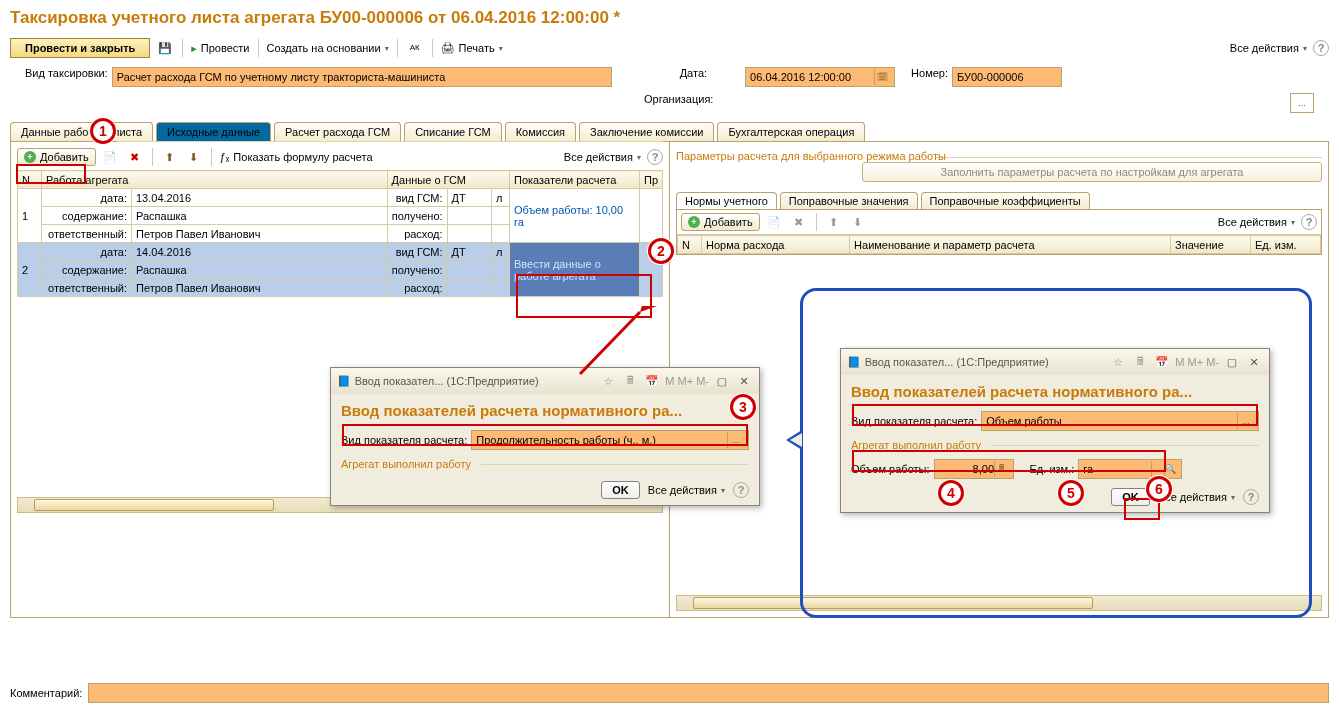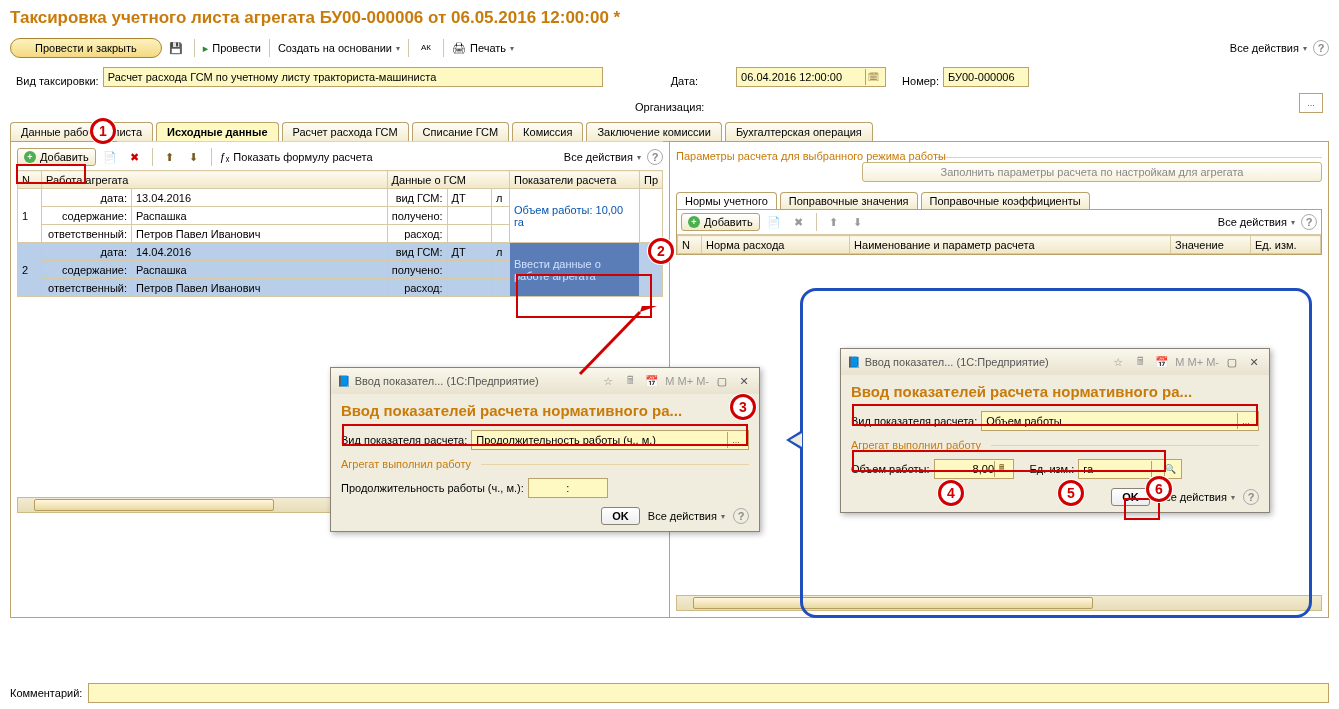--- a/index.html
+++ b/index.html
@@ -1,33 +1,33 @@
 <!DOCTYPE html>
 <html><head>
 <meta charset="utf-8">
 <style>
 *{box-sizing:border-box;margin:0;padding:0;font-family:Arial,sans-serif;font-size:11px}
 body{background:#fff;position:relative;width:1339px;height:709px;overflow:hidden}
 .page-title{color:#c87b0a;font-size:17px;font-weight:bold;padding:8px 10px}
 .cmdbar{display:flex;align-items:center;gap:6px;padding:2px 10px 6px}
-.btn-primary{background:linear-gradient(#fdf2bd,#f3d983);border:1px solid #a8842e;border-radius:10px;padding:3px 24px;font-weight:normal;cursor:pointer}
+.btn-primary{background:linear-gradient(#fdf2bd,#f3d983);border:1px solid #a8842e;border-radius:0;padding:3px 14px;font-weight:bold;cursor:pointer}
 .tbicon{width:18px;height:18px;display:inline-flex;align-items:center;justify-content:center;cursor:pointer;border:1px solid transparent;border-radius:2px}
 .sep{width:1px;height:18px;background:#d0c8a8;margin:0 2px}
 .tblink{color:#000;cursor:pointer;display:inline-flex;align-items:center;gap:4px}
 .caret{font-size:8px;color:#666}
 .spacer{flex:1}
 .link-q{width:16px;height:16px;border:1px solid #aaa;border-radius:8px;display:inline-flex;align-items:center;justify-content:center;color:#888;font-weight:bold;cursor:pointer}
-.formrow{display:flex;align-items:flex-end;gap:4px;padding:3px 16px}
+.formrow{display:flex;align-items:flex-start;gap:4px;padding:3px 25px}
 .lbl{white-space:nowrap}
-.inp{border:1px solid #bba16a;background:#fef9c3;height:20px;padding:0 4px;display:flex;align-items:center;flex:1}
+.inp{border:1px solid #bba16a;background:#fdba74;height:20px;padding:0 4px;display:flex;align-items:center;flex:1}
 .inp input{border:none;outline:none;width:100%;background:transparent}
 .inpbtn{width:18px;height:16px;display:inline-flex;align-items:center;justify-content:center;border-left:1px solid #bba16a;cursor:pointer;font-size:9px;color:#7a5a1a}
 .tabs{display:flex;gap:3px;padding:0 10px;margin-top:6px}
 .tab{border:1px solid #bba16a;border-bottom:none;border-radius:4px 4px 0 0;padding:3px 10px;background:linear-gradient(#fefdf8,#f4ecd0);cursor:pointer}
-.tab.active{background:#fef9c3;font-weight:bold;position:relative;z-index:2}
+.tab.active{background:#0369a1;font-weight:normal;position:relative;z-index:2}
 .tabline{border-top:1px solid #bba16a;margin:0 10px}
 .body-split{display:flex;margin:0 10px}
 .leftpane{width:660px;border:1px solid #bba16a;border-top:none;padding:6px}
 .rightpane{flex:1;border:1px solid #bba16a;border-top:none;border-left:none;padding:6px;position:relative}
 .group-title{color:#c87b0a;padding:2px 0}
 .group-line{border-top:1px solid #e6d3a6;margin-bottom:4px;margin-left:100px;margin-top:-7px}
 .subbar{display:flex;align-items:center;gap:6px;padding:2px 0}
 .add-btn{border:1px solid #bba16a;border-radius:3px;background:linear-gradient(#fff,#f2eacb);padding:2px 6px;display:inline-flex;align-items:center;gap:4px;cursor:pointer}
 .plus-ico{width:12px;height:12px;background:#4caf50;border-radius:6px;color:#fff;font-weight:bold;display:inline-flex;align-items:center;justify-content:center;font-size:9px}
 table.grid{width:100%;border-collapse:collapse;margin-top:2px}
@@ -67,21 +67,21 @@
 
 .arrow{position:absolute;z-index:46;pointer-events:none}
 
 svg{display:block}
 .grey{color:#999}
 .tinyicon{font-size:11px;color:#7a5a1a}
 </style>
 </head>
 <body>
 
-<div class="page-title">Таксировка учетного листа агрегата БУ00-000006 от 06.05.2016 12:00:00 *</div>
+<div class="page-title">Таксировка учетного листа агрегата БУ00-000006 от 06.04.2016 12:00:00 *</div>
 
 <div class="cmdbar">
   <button class="btn-primary">Провести и закрыть</button>
   <span class="tbicon">💾</span>
   <span class="sep"></span>
   <span class="tblink">
       <span style="color:#2a8a2a">▸</span>
       <span>Провести</span>
     </span>
   <span class="sep"></span>
@@ -108,21 +108,21 @@
     </div>
   <span style="width:60px"></span>
   <span class="lbl">Дата:</span>
   <span style="width:30px"></span>
   <div class="inp" style="width:150px;flex:none">
       <input value="06.04.2016 12:00:00" style="">
       <span class="inpbtn">🗓</span>
     </div>
   <span style="width:8px"></span>
   <span class="lbl">Номер:</span>
-  <div class="inp" style="width:86px;flex:none">
+  <div class="inp" style="width:110px;flex:none">
       <input value="БУ00-000006" style="">
     </div>
 </div>
 <div class="formrow">
   <span style="width:615px"></span>
   <span class="lbl">Организация:</span>
   <span class="spacer"></span>
   <span class="inpbtn" style="border:1px solid #bba16a;width:24px;height:20px">...</span>
 </div>
 
@@ -291,26 +291,20 @@
     <span class="lbl">Вид показателя расчета:</span>
     <div class="inp">
         <input value="Продолжительность работы (ч., м.)" style="">
         <span class="inpbtn">...</span>
       </div>
   </div>
   <div class="mrow">
       <span class="group-title">Агрегат выполнил работу</span>
       <span style="flex:1;border-top:1px solid #e6d3a6;margin-left:6px"></span>
     </div>
-  <div class="mrow">
-    <span class="lbl">Продолжительность работы (ч., м.):</span>
-    <div class="inp" style="width:80px;flex:none">
-        <input style="text-align: center;" value=":">
-      </div>
-  </div>
   <div class="okrow">
     <button class="okbtn">OK</button>
     <span class="tblink">
         <span>Все действия</span>
         <span class="caret">▾</span>
       </span>
     <span class="link-q">?</span>
   </div>
 </div>
 

